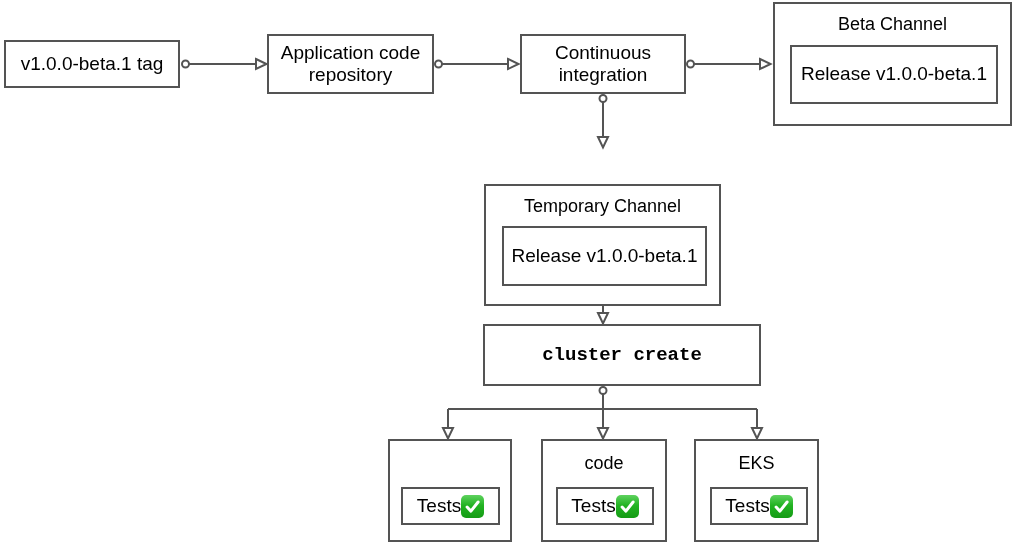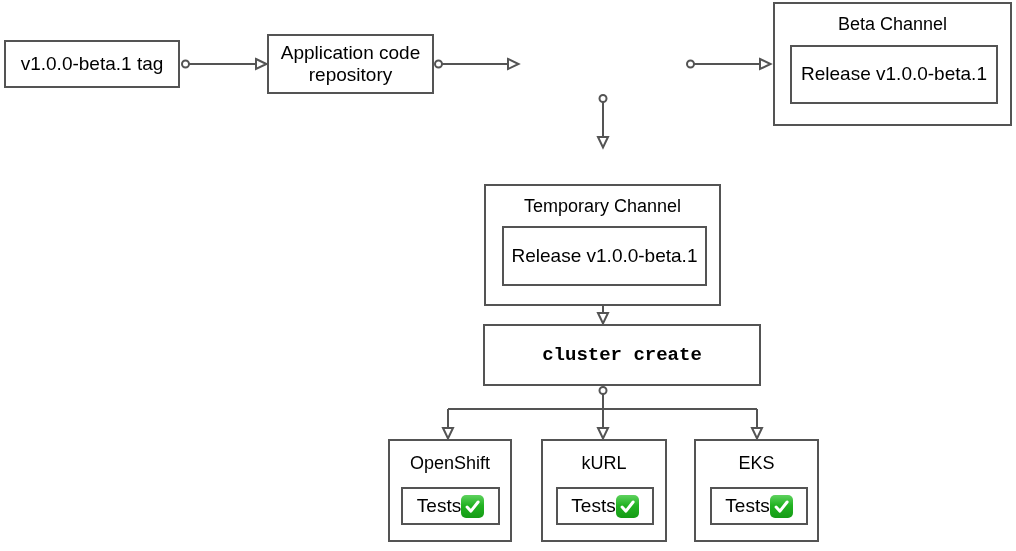--- a/index.html
+++ b/index.html
@@ -146,53 +146,56 @@
 
   <div class="node" style="left:4px; top:40px; width:176px; height:48px;">
     <span>v1.0.0-beta.1 tag</span>
   </div>
 
   <div class="node" style="left:267px; top:34px; width:167px; height:60px;">
     <span class="multiline">Application code
 repository</span>
   </div>
 
+  <div class="node" style="left:520px; top:34px; width:166px; height:60px;">
+    <span class="multiline">Continuous
+integration</span>
+  </div>
 
   <div class="group" style="left:773px; top:2px; width:239px; height:124px;">
     <div class="group-title">Beta Channel</div>
     <div class="node" style="left:15px; top:41px; width:208px; height:59px;">
       <span>Release v1.0.0-beta.1</span>
     </div>
   </div>
 
   <div class="group" style="left:484px; top:148px; width:237px; height:122px;margin-top:36px;">
     <div class="group-title">Temporary Channel</div>
     <div class="node" style="left:16px; top:40px; width:205px; height:60px;">
       <span>Release v1.0.0-beta.1</span>
     </div>
   </div>
 
   <div class="node" style="left:483px; top:324px; width:278px; height:62px;">
     <span class="code-label">cluster create</span>
   </div>
 
   <div class="group test-group" style="left:388px; top:439px; width:124px; height:103px;">
-    <div class="group-title">OpenShift</div>
     <div class="node tests-node" style="left:11px; top:46px; width:99px; height:38px;">
       <span>Tests</span>
       <span class="check-icon">
         <svg viewBox="0 0 24 24">
             <path class="check-path" d="M5.8 12.6 L10.2 17.3 L18.4 6.9"></path>
           </svg>
       </span>
     </div>
   </div>
 
   <div class="group test-group" style="left:541px; top:439px; width:126px; height:103px;">
-    <div class="group-title">kURL</div>
+    <div class="group-title">code</div>
     <div class="node tests-node" style="left:13px; top:46px; width:98px; height:38px;">
       <span>Tests</span>
       <span class="check-icon">
         <svg viewBox="0 0 24 24">
             <path class="check-path" d="M5.8 12.6 L10.2 17.3 L18.4 6.9"></path>
           </svg>
       </span>
     </div>
   </div>
 

